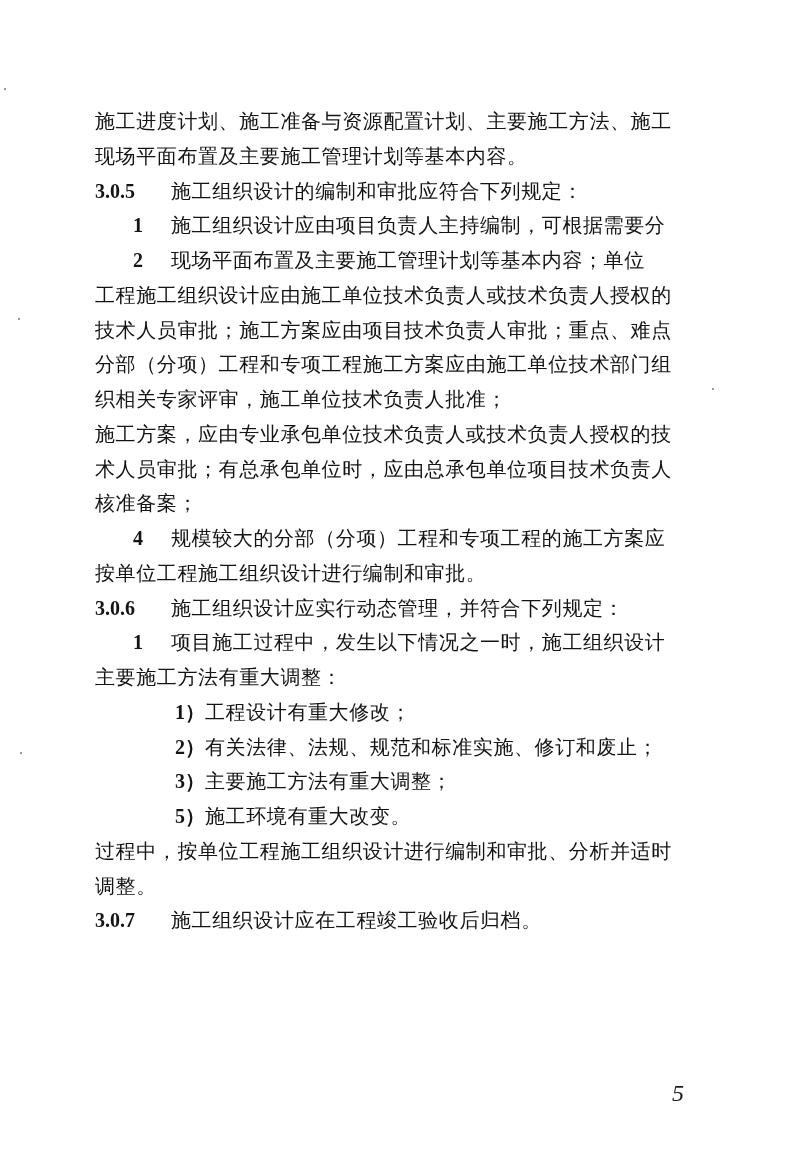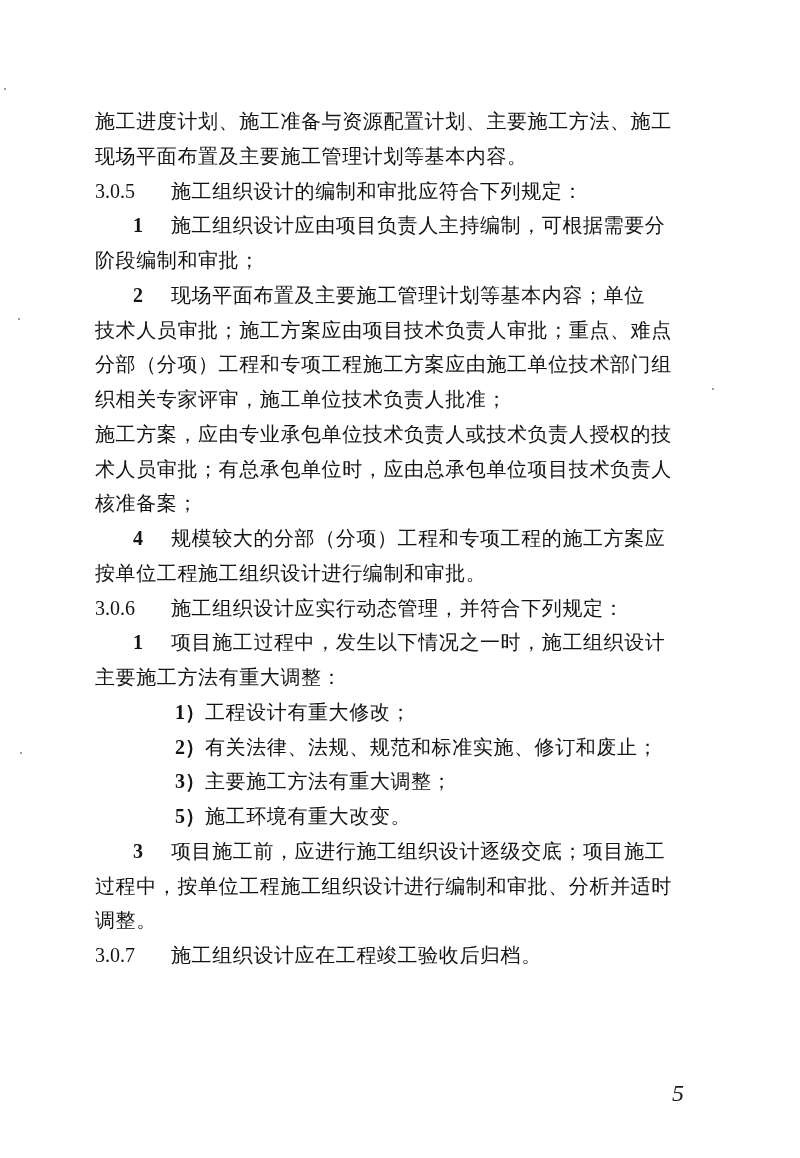--- a/index.html
+++ b/index.html
@@ -5,43 +5,43 @@
   html, body { margin: 0; padding: 0; }
   body {
     width: 800px; height: 1158px; background: #ffffff; position: relative; overflow: hidden;
     font-family: "DejaVu Serif", "Liberation Serif", serif; color: #141414;
   }
   .page { position: absolute; left: 95px; top: 104px; width: 620px; }
   .line {
     height: 34.75px; line-height: 34.75px; font-size: 20px; white-space: nowrap;
     letter-spacing: 0.6px;
   }
-  .clause-no { font-family: "Liberation Serif", serif; font-weight: normal; display: inline-block; width: 76px; letter-spacing: 0; }
+  .clause-no { font-family: "Liberation Serif", serif; font-weight: bold; display: inline-block; width: 76px; letter-spacing: 0; }
   .item-no { font-family: "Liberation Serif", serif; font-weight: bold; display: inline-block; width: 38px; padding-left: 38px; letter-spacing: 0; box-sizing: content-box; }
   .sub-no { font-family: "Liberation Serif", serif; font-weight: bold; letter-spacing: 0; }
   .ind-sub { padding-left: 80px; }
   .page-number {
     position: absolute; left: 672px; top: 1080px; font-family: "Liberation Serif", serif;
     font-style: italic; font-size: 24px; color: #1a1a1a;
   }
   .speck { position: absolute; width: 2px; height: 2px; background: #777; border-radius: 1px; }
 </style>
 </head>
 <body>
 
 <div class="page">
   <div class="line">施工进度计划、施工准备与资源配置计划、主要施工方法、施工</div>
   <div class="line">现场平面布置及主要施工管理计划等基本内容。</div>
 
   <div class="line"><span class="clause-no">3.0.5</span><span>施工组织设计的编制和审批应符合下列规定：</span></div>
 
   <div class="line"><span class="item-no">1</span><span>施工组织设计应由项目负责人主持编制，可根据需要分</span></div>
-  <div class="line">阶段编制和审批；</div>
 
   <div class="line"><span class="item-no">2</span><span>现场平面布置及主要施工管理计划等基本内容；单位</span></div>
+  <div class="line">工程施工组织设计应由施工单位技术负责人或技术负责人授权的</div>
   <div class="line">技术人员审批；施工方案应由项目技术负责人审批；重点、难点</div>
   <div class="line">分部（分项）工程和专项工程施工方案应由施工单位技术部门组</div>
   <div class="line">织相关专家评审，施工单位技术负责人批准；</div>
 
   <div class="line">施工方案，应由专业承包单位技术负责人或技术负责人授权的技</div>
   <div class="line">术人员审批；有总承包单位时，应由总承包单位项目技术负责人</div>
   <div class="line">核准备案；</div>
 
   <div class="line"><span class="item-no">4</span><span>规模较大的分部（分项）工程和专项工程的施工方案应</span></div>
   <div class="line">按单位工程施工组织设计进行编制和审批。</div>
@@ -50,21 +50,20 @@
 
   <div class="line"><span class="item-no">1</span><span>项目施工过程中，发生以下情况之一时，施工组织设计</span></div>
   <div class="line">主要施工方法有重大调整：</div>
 
   <div class="line ind-sub"><span class="sub-no">1）</span><span>工程设计有重大修改；</span></div>
   <div class="line ind-sub"><span class="sub-no">2）</span><span>有关法律、法规、规范和标准实施、修订和废止；</span></div>
   <div class="line ind-sub"><span class="sub-no">3）</span><span>主要施工方法有重大调整；</span></div>
   <div class="line ind-sub"><span class="sub-no">5）</span><span>施工环境有重大改变。</span></div>
 
 
-  <div class="line"><span class="item-no">3</span><span>项目施工前，应进行施工组织设计逐级交底；项目施工</span></div>
   <div class="line">过程中，按单位工程施工组织设计进行编制和审批、分析并适时</div>
   <div class="line">调整。</div>
 
   <div class="line"><span class="clause-no">3.0.7</span><span>施工组织设计应在工程竣工验收后归档。</span></div>
 </div>
 
 <div class="page-number">5</div>
 
 <div class="speck" style="left:4px;top:88px;"></div>
 <div class="speck" style="left:18px;top:318px;"></div>

